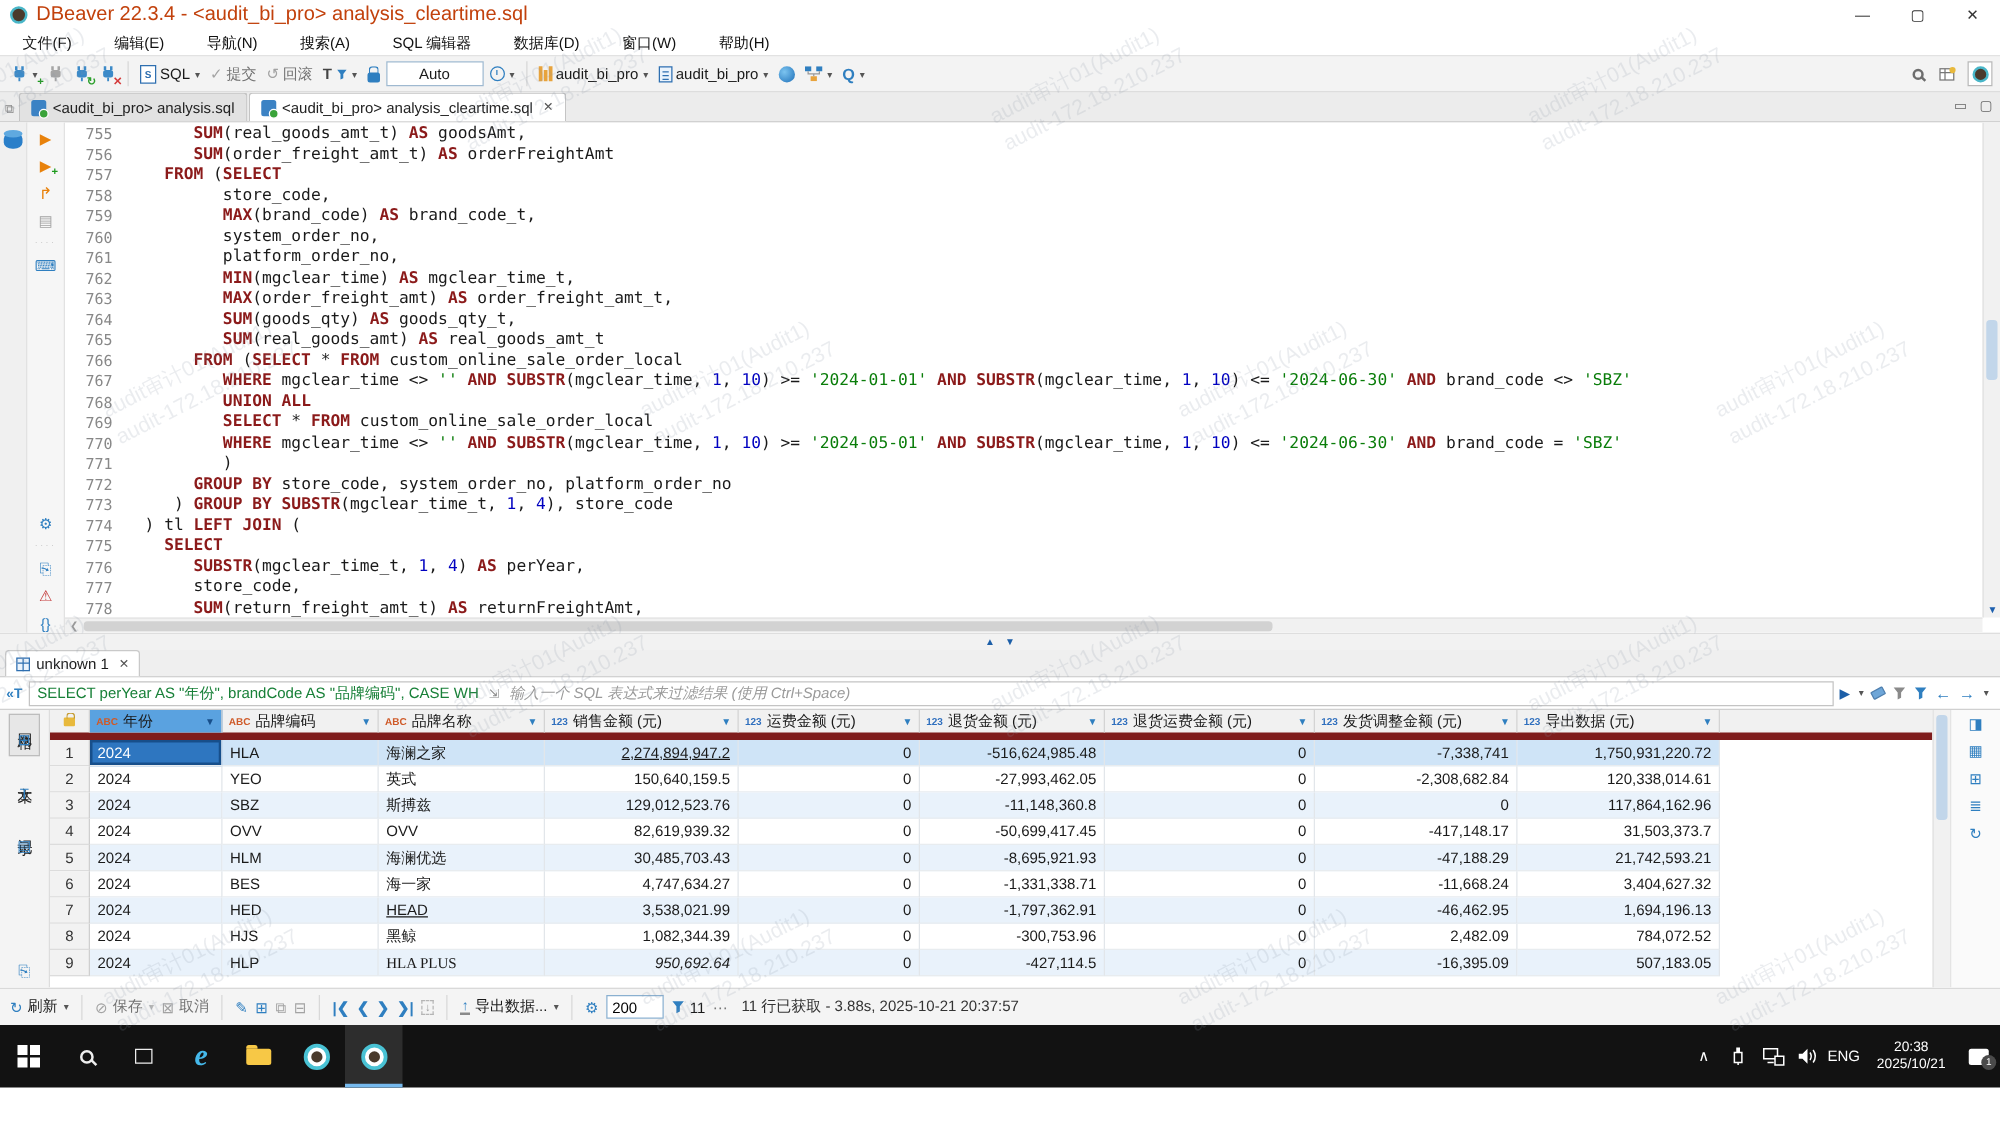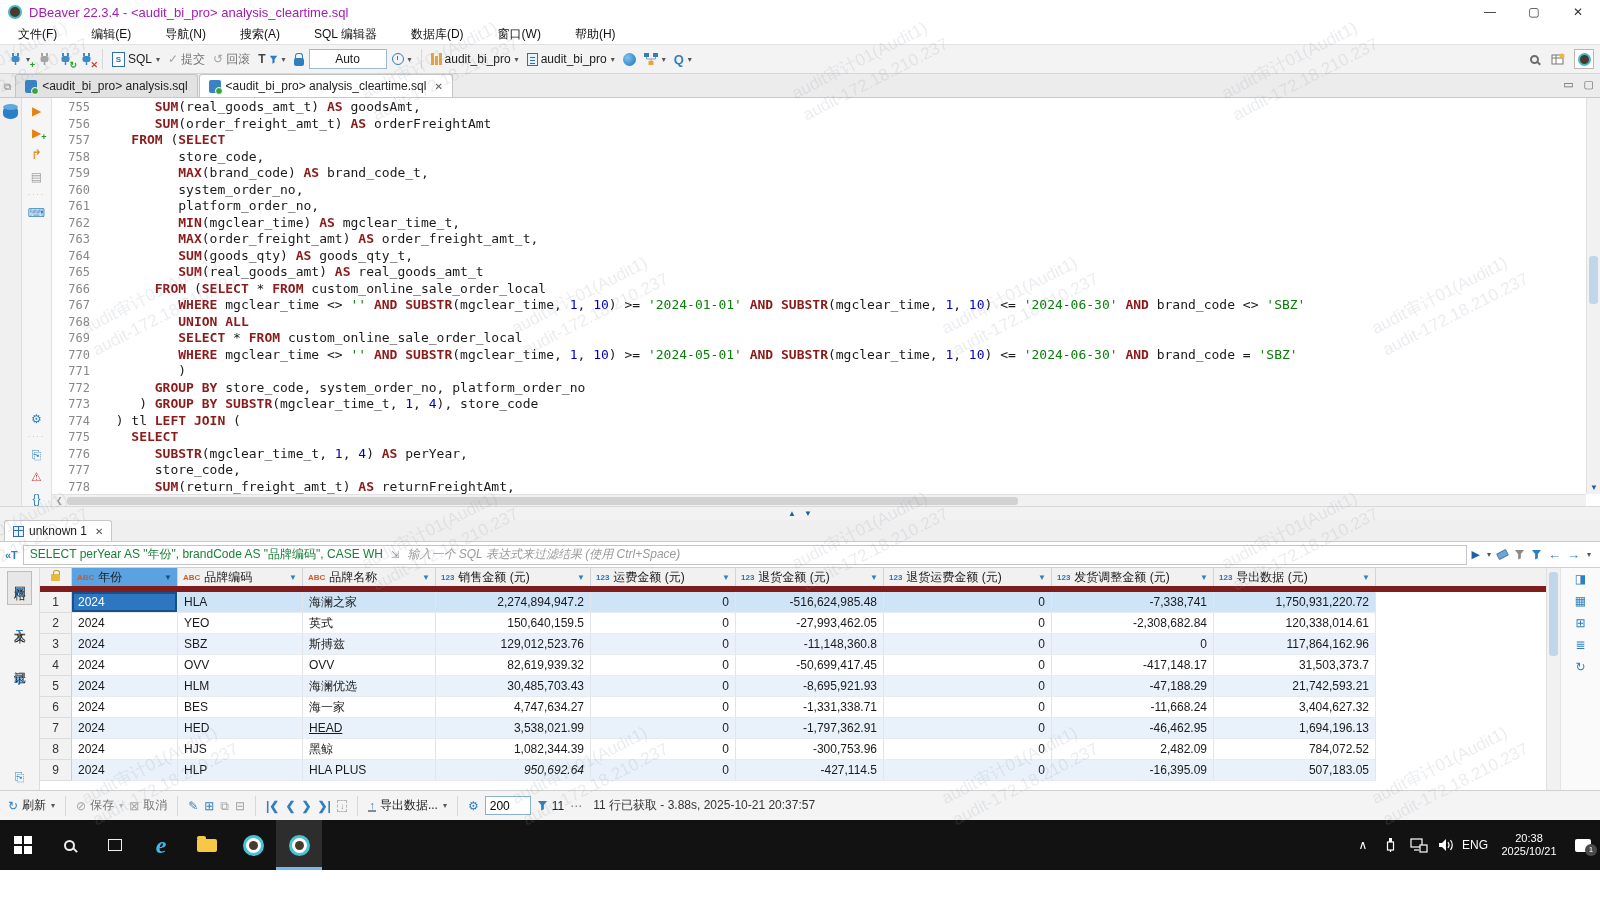--- a/index.html
+++ b/index.html
@@ -3,21 +3,21 @@
 <meta charset="utf-8">
 <style>
   *{box-sizing:border-box;margin:0;padding:0}
   html,body{width:1600px;height:900px;overflow:hidden}
   body{font-family:"Liberation Sans",sans-serif;background:#fff;color:#1a1a1a;position:relative}
   .window{width:1600px;height:900px;display:flex;flex-direction:column;position:relative}
 
   
   .titlebar{height:24px;display:flex;align-items:center;background:#fff;padding-left:8px;flex:none}
   .app-icon{width:14px;height:14px;border-radius:50%;background:#4a3a2c;border:2px solid #49b6c8;margin-right:7px}
-  .title-text{font-size:13px;color:#a21caf}
+  .title-text{font-size:16px;color:#c2410c}
   .wctls{margin-left:auto;display:flex;height:100%}
   .wctl{width:44px;display:flex;align-items:center;justify-content:center;font-size:12px;color:#333}
 
   
   .menubar{height:20px;display:flex;align-items:center;background:#fff;padding-left:10px;gap:18px;flex:none}
   .menu-item{font-size:12px;padding:1px 8px;color:#111}
 
   
   .toolbar{height:30px;display:flex;align-items:center;background:#f3f3f3;border-top:1px solid #e2e2e2;border-bottom:1px solid #d6d6d6;padding:0 6px;gap:2px;flex:none}
   .titem{display:flex;align-items:center;gap:3px;padding:2px 3px;position:relative;font-size:12px}
@@ -486,21 +486,21 @@
             <span>导出数据 (元)</span>
             <span class="hdrop">▼</span>
           </div>
         </div>
       <div id="grid-rows">
           <div class="grow alt selrow">
             <div class="gc rnum" style="width: 32px;">1</div>
             <div class="gc cursor" style="width: 106px;">2024</div>
             <div class="gc" style="width: 125px;">HLA</div>
             <div class="gc" style="width: 133px;">海澜之家</div>
-            <div class="gc num" style="width: 155px;">2,274,894,947.2</div>
+            <div class="gc num" style="width: 155px; text-decoration: underline;">2,274,894,947.2</div>
             <div class="gc num" style="width: 145px;">0</div>
             <div class="gc num" style="width: 148px;">-516,624,985.48</div>
             <div class="gc num" style="width: 168px;">0</div>
             <div class="gc num" style="width: 162px;">-7,338,741</div>
             <div class="gc num" style="width: 162px;">1,750,931,220.72</div>
           </div>
           <div class="grow">
             <div class="gc rnum" style="width: 32px;">2</div>
             <div class="gc" style="width: 106px;">2024</div>
             <div class="gc" style="width: 125px;">YEO</div>
@@ -581,21 +581,21 @@
             <div class="gc num" style="width: 145px;">0</div>
             <div class="gc num" style="width: 148px;">-300,753.96</div>
             <div class="gc num" style="width: 168px;">0</div>
             <div class="gc num" style="width: 162px;">2,482.09</div>
             <div class="gc num" style="width: 162px;">784,072.52</div>
           </div>
           <div class="grow alt">
             <div class="gc rnum" style="width: 32px;">9</div>
             <div class="gc" style="width: 106px;">2024</div>
             <div class="gc" style="width: 125px;">HLP</div>
-            <div class="gc" style="width: 133px;">HLA PLUS</div>
+            <div class="gc" style="width: 133px; font-family: Liberation Serif, serif;">HLA PLUS</div>
             <div class="gc num" style="width: 155px; font-style: italic;">950,692.64</div>
             <div class="gc num" style="width: 145px;">0</div>
             <div class="gc num" style="width: 148px;">-427,114.5</div>
             <div class="gc num" style="width: 168px;">0</div>
             <div class="gc num" style="width: 162px;">-16,395.09</div>
             <div class="gc num" style="width: 162px;">507,183.05</div>
           </div>
         </div>
     </div>
     <div class="rscroll">

